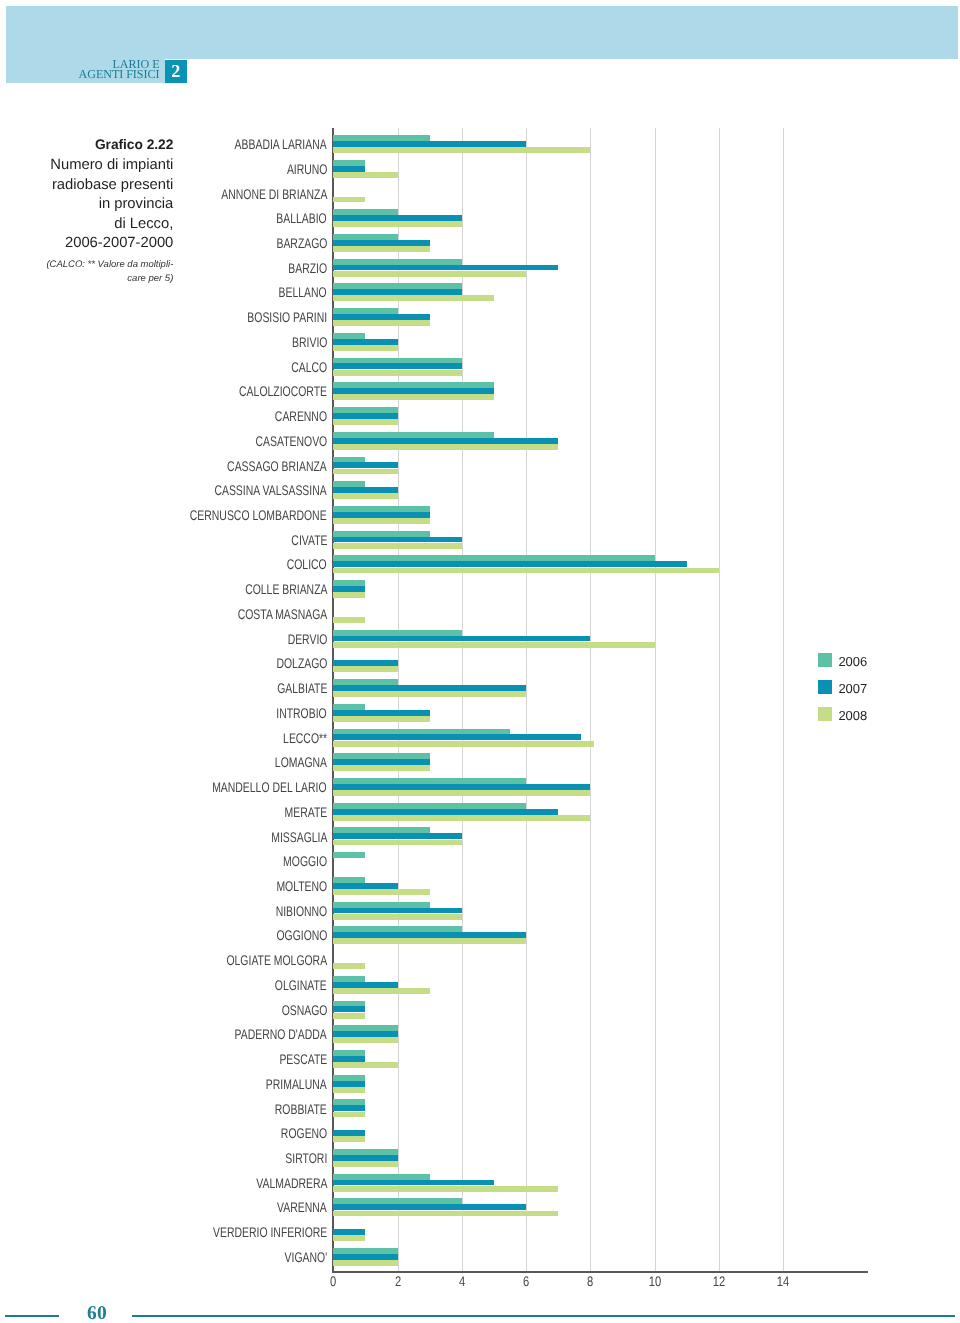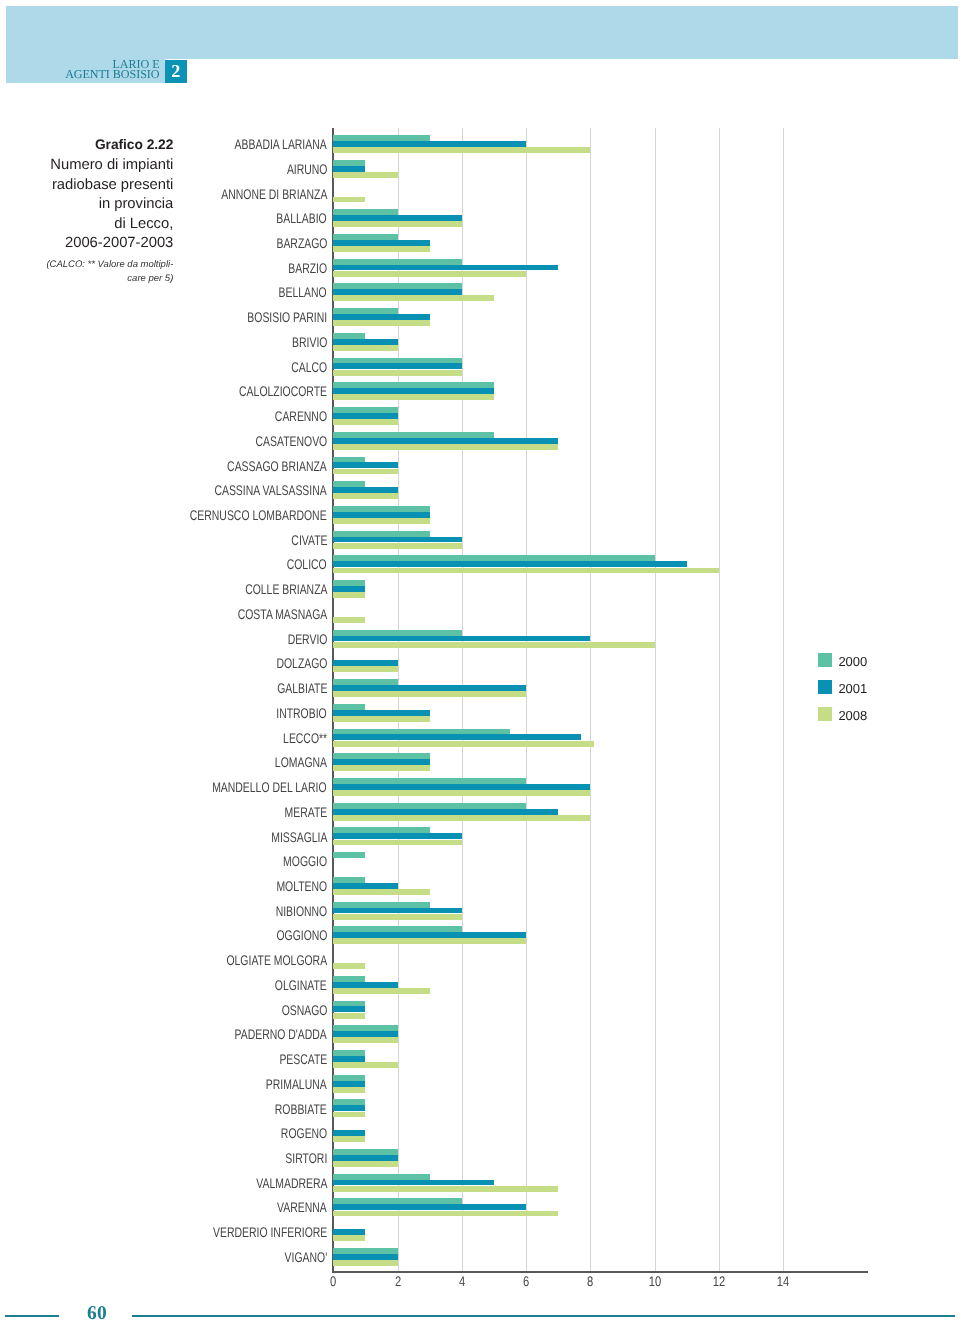--- a/index.html
+++ b/index.html
@@ -56,30 +56,30 @@
 <body>
 
 <div class="page">
 
 <div id="header-band"></div>
 <div id="header-band-lower"></div>
 <div id="chapter-badge"></div>
 <div id="chapter-number">2</div>
 <div id="header-title">
   <span class="l1">LARIO E</span>
-  <span class="l2">AGENTI BOSISIO</span>
+  <span class="l2">AGENTI FISICI</span>
 </div>
 
 <div id="title-block">
   <div id="graph-label">Grafico 2.22</div>
   <div id="graph-desc">Numero di impianti
 radiobase presenti
 in provincia
 di Lecco,
-2006-2007-2003</div>
+2006-2007-2000</div>
   <div id="graph-note">
     <span class="nl">(CALCO: ** Valore da moltipli-</span>
     <span class="nl">care per 5)</span>
   </div>
 </div>
 
 <div id="chart">
   <div id="plot">
     <div id="axis-v"></div>
     <div id="axis-h"></div>
@@ -368,25 +368,25 @@
         <div class="xtick" style="left: 441.84px;">4</div>
         <div class="xtick" style="left: 506.11px;">6</div>
         <div class="xtick" style="left: 570.38px;">8</div>
         <div class="xtick" style="left: 634.65px;">10</div>
         <div class="xtick" style="left: 698.92px;">12</div>
         <div class="xtick" style="left: 763.19px;">14</div>
       </div>
   <div id="legend">
         <div class="legend-item">
           <div class="legend-swatch" style="background: rgb(93, 193, 166);"></div>
-          <div class="legend-label">2000</div>
+          <div class="legend-label">2006</div>
         </div>
         <div class="legend-item">
           <div class="legend-swatch" style="background: rgb(8, 145, 178);"></div>
-          <div class="legend-label">2001</div>
+          <div class="legend-label">2007</div>
         </div>
         <div class="legend-item">
           <div class="legend-swatch" style="background: rgb(197, 221, 135);"></div>
           <div class="legend-label">2008</div>
         </div>
       </div>
 </div>
 
 <div id="footer-rule-left"></div>
 <div id="page-number">60</div>

